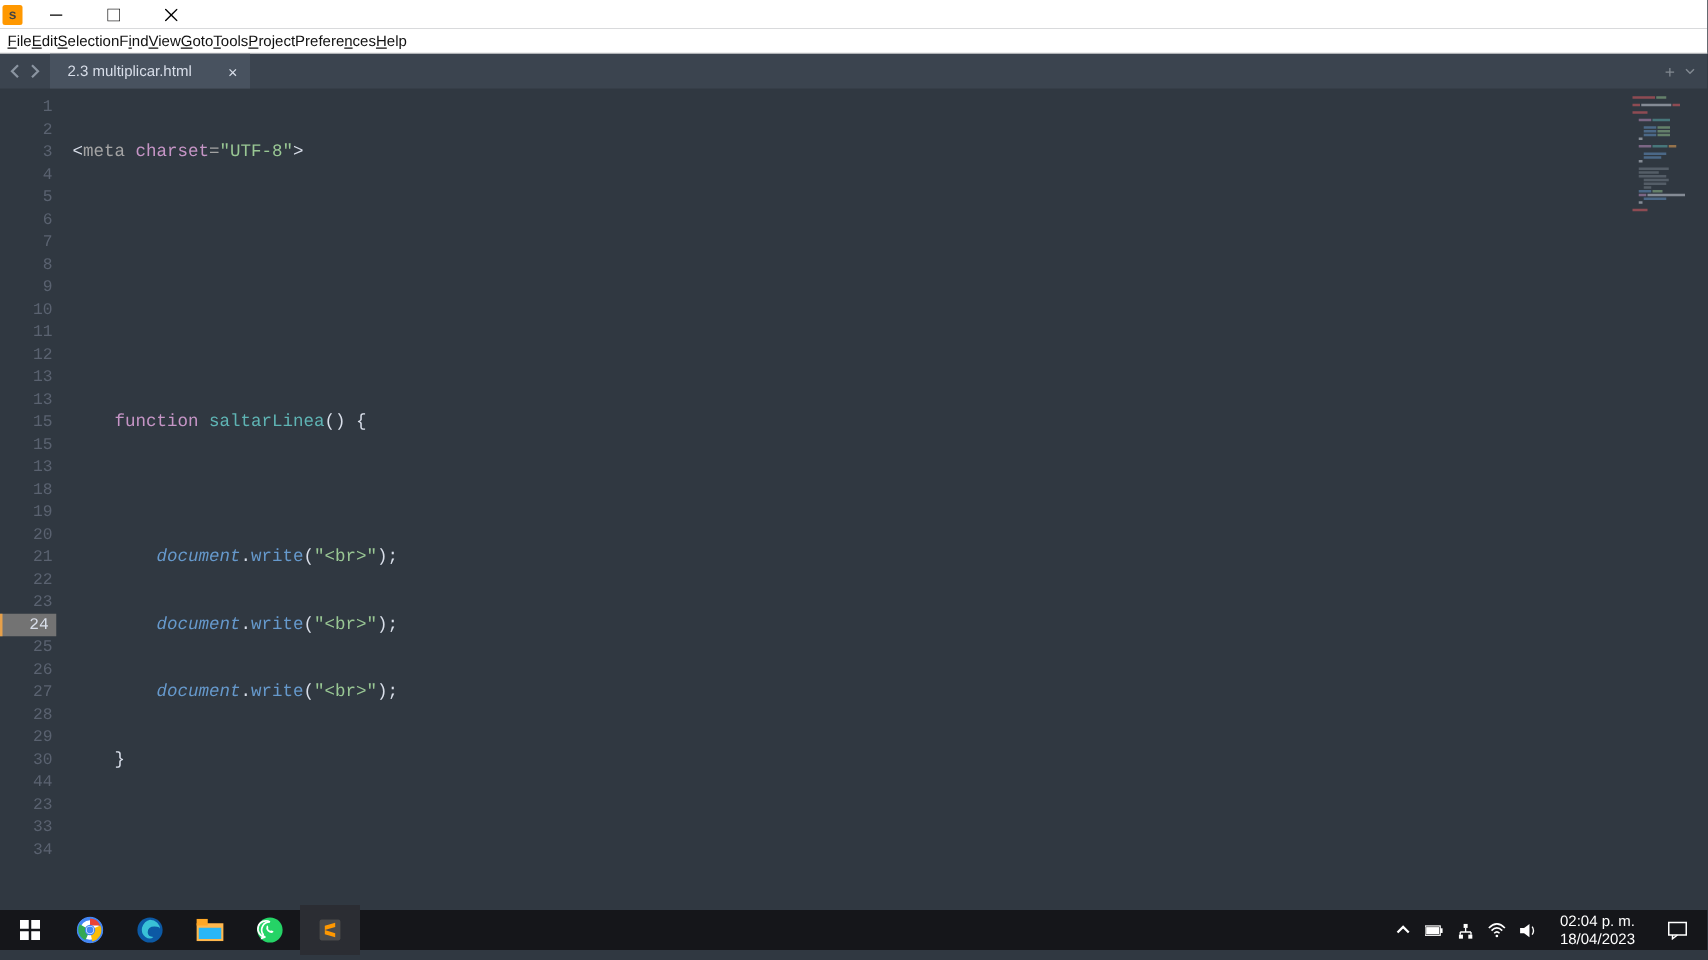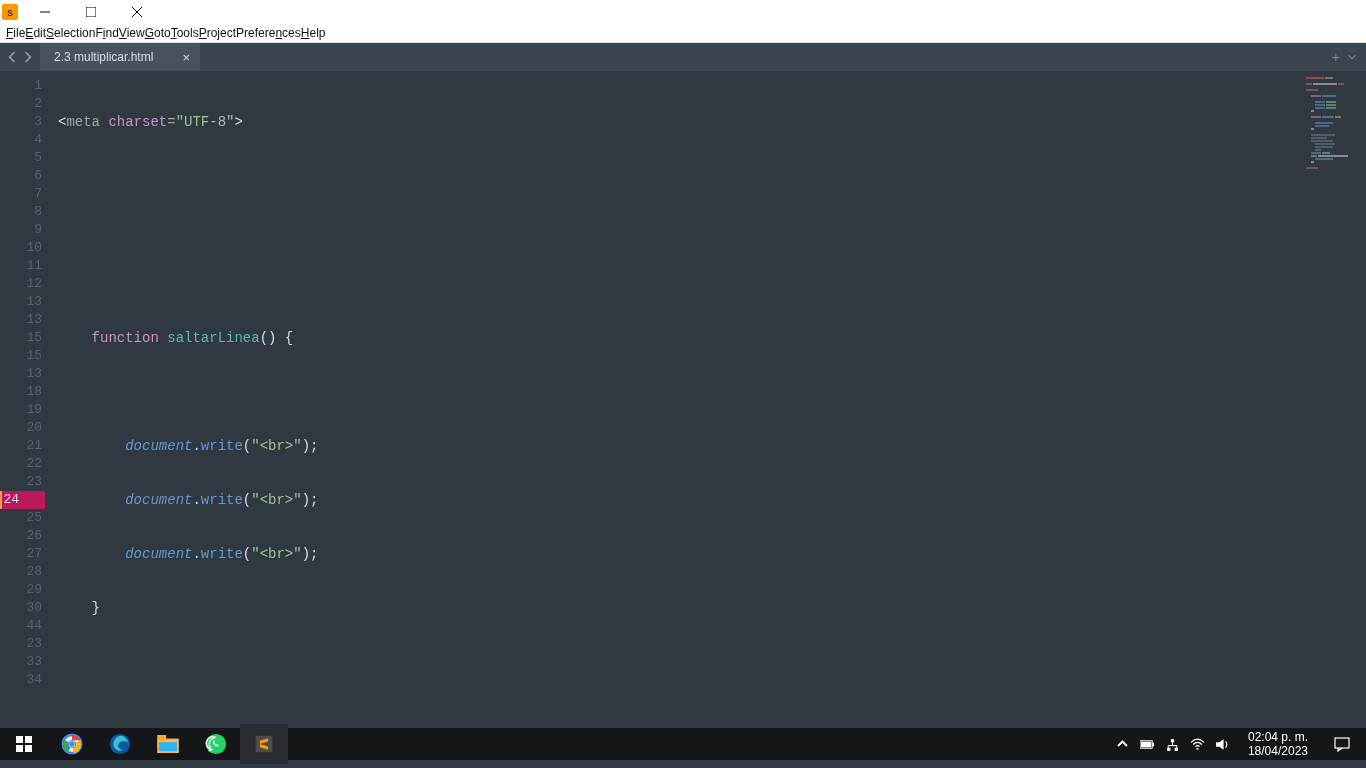--- a/index.html
+++ b/index.html
@@ -15,21 +15,21 @@
 .menubar .ul { text-decoration:underline; }
 .tabbar { height:28px; background:#3b444f; display:flex; align-items:stretch; position:relative; }
 .nav-arrows { display:flex; align-items:center; padding:0 6px; gap:4px; color:#aab; }
 .nav-arrows svg { width:12px; height:12px; }
 .tab { background:#48525f; display:flex; align-items:center; padding:0 28px 0 14px; color:#d8dee9; position:relative; font-size:12px; min-width:160px; }
 .tab-close { position:absolute; right:10px; color:#d8dee9; font-size:13px; }
 .tab-right { margin-left:auto; display:flex; align-items:center; padding:0 10px; color:#808890; gap:8px; }
 .editor { position:relative; height:657px; background:#303841; font-family:Consolas,"Courier New",monospace; font-size:14px; color:#d8dee9; }
 .gutter { position:absolute; left:0; top:0; width:52px; padding:6px 10px 0 0; text-align:right; color:#5a6270; line-height:18px; font-size:13px; }
 .gutter .ln { height:18px; }
-.gutter .hl-ln { background:#be185d; color:#d8dee9; margin-right:-3px; padding-right:26px; border-left:2px solid #e6a04a; }
+.gutter .hl-ln { background:#737373; color:#d8dee9; margin-right:-3px; padding-right:6px; border-left:2px solid #e6a04a; }
 .gutter .mod { border-left:2px solid #e6a04a; margin-left:-2px; padding-left:0; }
 .code { position:absolute; left:58px; top:6px; line-height:18px; white-space:pre; }
 .code .row { height:18px; }
 .minimap { position:absolute; right:4px; top:6px; width:56px; height:60px; opacity:0.5; }
 .minimap .mrow { height:2px; margin-bottom:1px; display:flex; gap:1px; }
 .minimap .mc { height:2px; }
 .c-red { color:#a3a3a3; }
 .c-purple { color:#c695c6; }
 .c-blue { color:#6699cc; }
 .c-teal { color:#5fb4b4; }

